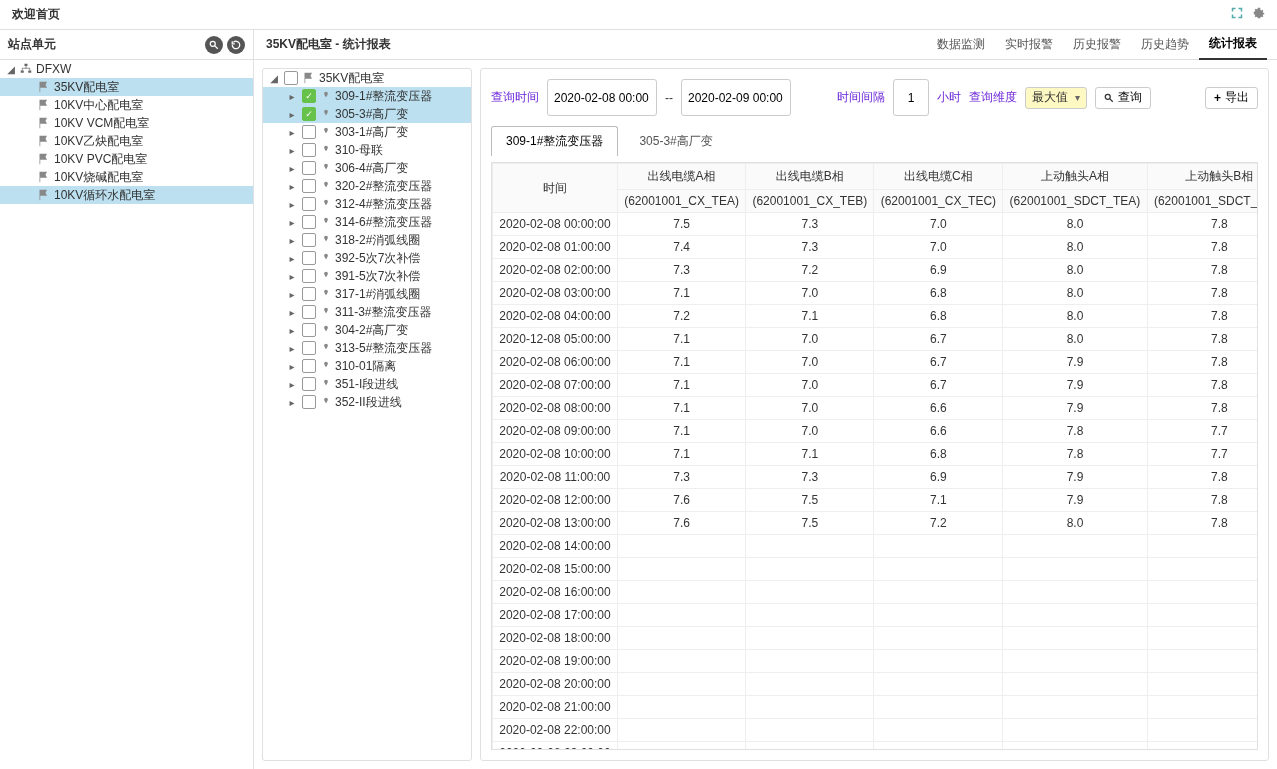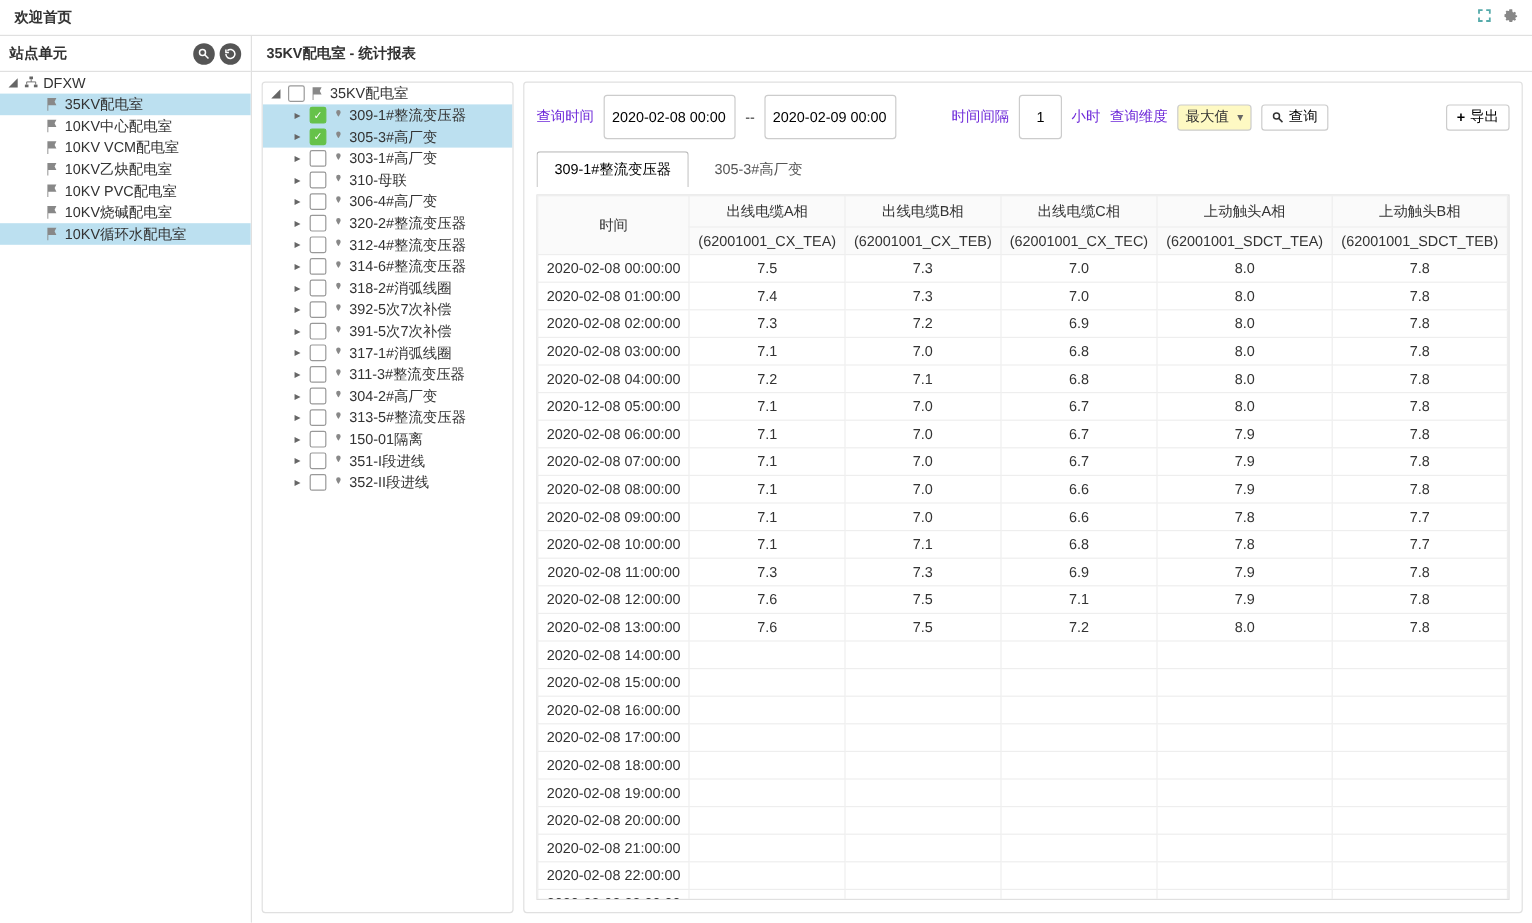--- a/index.html
+++ b/index.html
@@ -11,21 +11,21 @@
     height: 30px; border-bottom: 1px solid #e0e0e0; display: flex;
     align-items: center; padding: 0 12px; justify-content: space-between;
     font-weight: bold;
   }
   .topbar-icons { display: flex; gap: 10px; color: #888; }
   .topbar-icons svg { width: 12px; height: 12px; cursor: pointer; }
 
   .main-layout { display: flex; height: calc(100vh - 30px); }
 
   .left-panel {
-    width: 210px; border-right: 1px solid #e0e0e0; display: flex; flex-direction: column;
+    width: 254px; border-right: 1px solid #e0e0e0; display: flex; flex-direction: column;
     flex-shrink: 0;
   }
   .left-header {
     height: 30px; display: flex; align-items: center; justify-content: space-between;
     padding: 0 8px; border-bottom: 1px solid #e0e0e0; font-weight: bold;
   }
   .left-header-icons { display: flex; gap: 4px; }
   .circle-btn {
     width: 18px; height: 18px; border-radius: 50%; background: #555;
     display: flex; align-items: center; justify-content: center; color: #fff;
@@ -225,20 +225,27 @@
             </span>
             <span class="tree-label">10KV循环水配电室</span>
           </div>
         </div>
     </div>
   </div>
 
   <div class="center-area">
     <div class="center-header">
       <span class="breadcrumb">35KV配电室 - 统计报表</span>
+      <div class="nav-tabs" id="nav-tabs">
+          <span class="nav-tab">数据监测</span>
+          <span class="nav-tab">实时报警</span>
+          <span class="nav-tab">历史报警</span>
+          <span class="nav-tab">历史趋势</span>
+          <span class="nav-tab active">统计报表</span>
+        </div>
     </div>
 
     <div class="center-body">
 
       <div class="mid-panel">
         <div class="mid-row" style="padding-left:4px;">
           <span class="tree-arrow">◢</span>
           <span class="mid-check"></span>
           <span class="tree-icon">
               <svg viewBox="0 0 16 16" class="flag-gray">
@@ -399,21 +406,21 @@
               <span class="tree-label">313-5#整流变压器</span>
             </div>
             <div class="mid-row" style="padding-left: 22px;">
               <span class="tree-arrow">▸</span>
               <span class="mid-check"></span>
               <span class="mid-pin">
                 <svg viewBox="0 0 16 16">
                   <path d="M8 1a3 3 0 00-3 3c0 2 3 6 3 6s3-4 3-6a3 3 0 00-3-3z"></path>
                 </svg>
               </span>
-              <span class="tree-label">150-01隔离</span>
+              <span class="tree-label">310-01隔离</span>
             </div>
             <div class="mid-row" style="padding-left: 22px;">
               <span class="tree-arrow">▸</span>
               <span class="mid-check"></span>
               <span class="mid-pin">
                 <svg viewBox="0 0 16 16">
                   <path d="M8 1a3 3 0 00-3 3c0 2 3 6 3 6s3-4 3-6a3 3 0 00-3-3z"></path>
                 </svg>
               </span>
               <span class="tree-label">351-I段进线</span>

